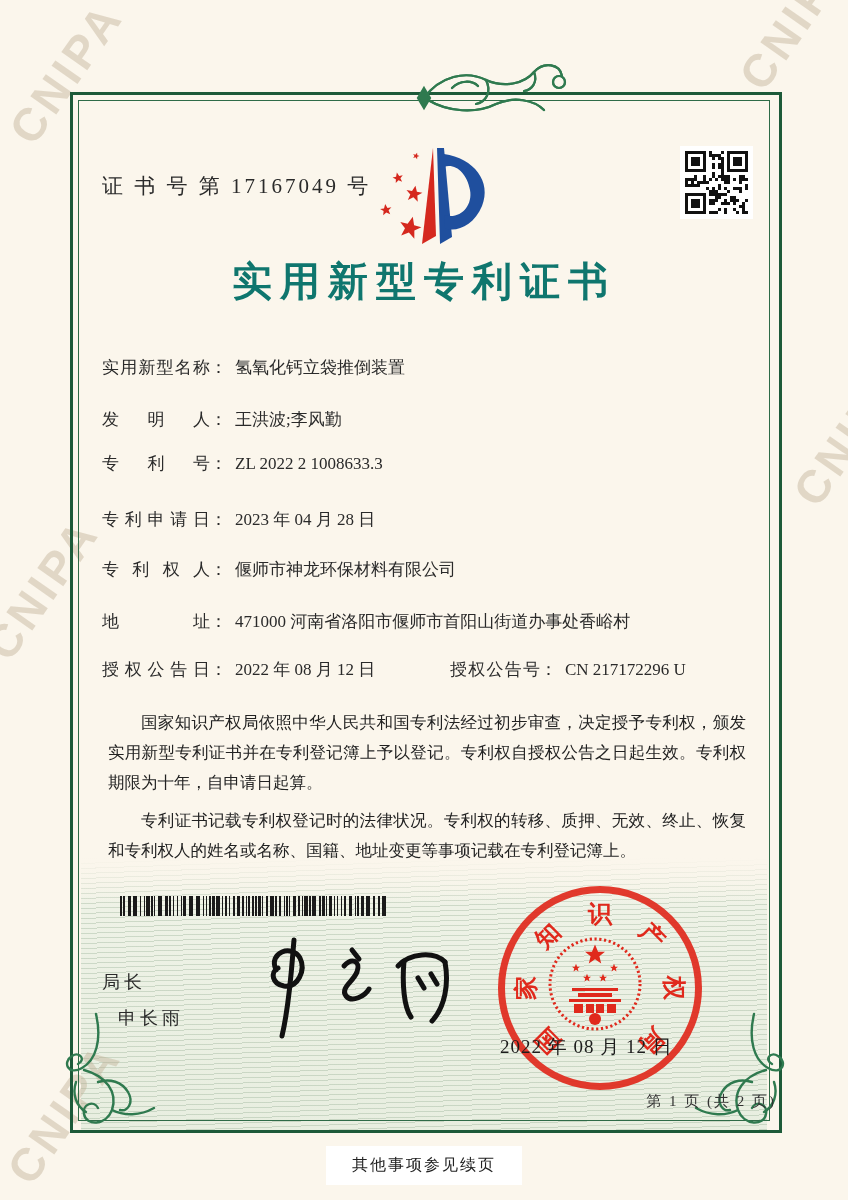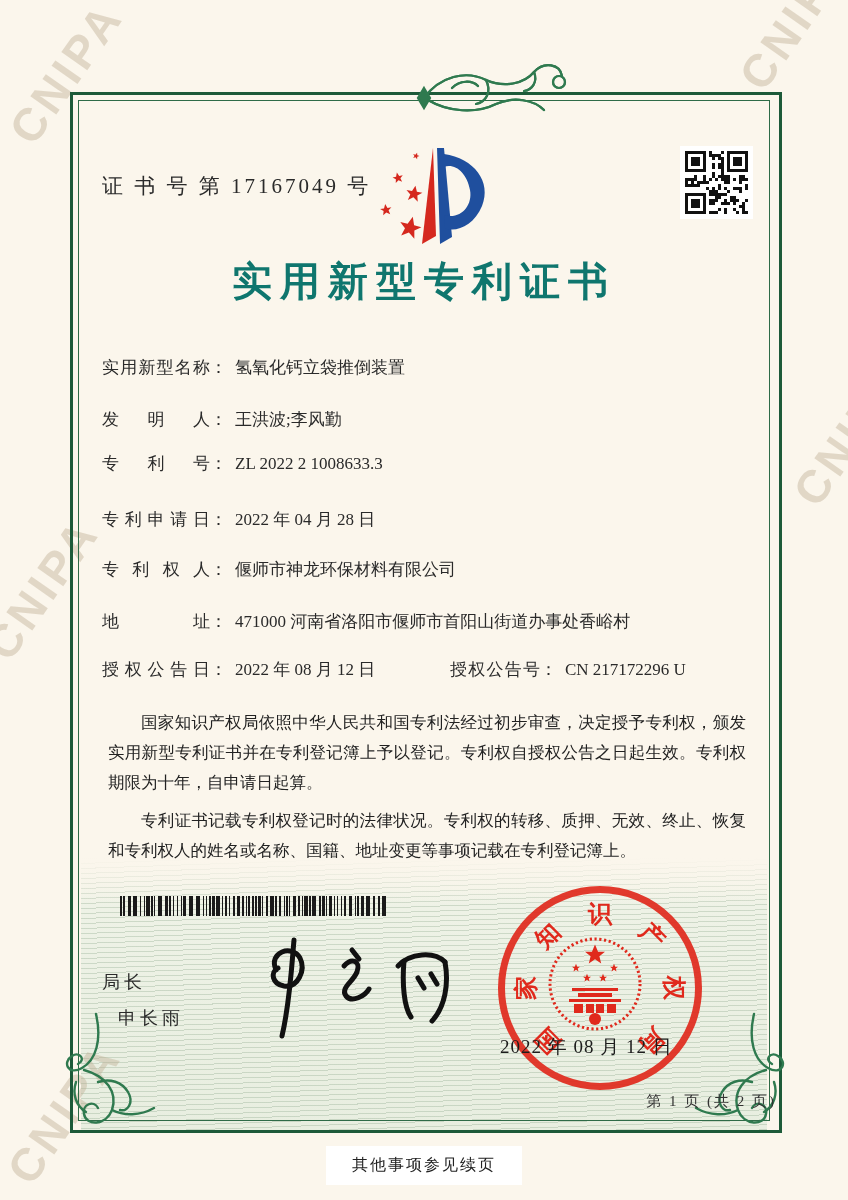--- a/index.html
+++ b/index.html
@@ -276,21 +276,21 @@
   <div class="frow r0">
     <span class="f-label">实用新型名称</span><span class="f-colon">：</span><span>氢氧化钙立袋推倒装置</span>
   </div>
   <div class="frow r1">
     <span class="f-label">发明人</span><span class="f-colon">：</span><span>王洪波;李风勤</span>
   </div>
   <div class="frow r2">
     <span class="f-label">专利号</span><span class="f-colon">：</span><span>ZL 2022 2 1008633.3</span>
   </div>
   <div class="frow r3">
-    <span class="f-label">专利申请日</span><span class="f-colon">：</span><span>2022 年 04 月 28 日</span>
+    <span class="f-label">专利申请日</span><span class="f-colon">：</span><span>2023 年 04 月 28 日</span>
   </div>
   <div class="frow r4">
     <span class="f-label">专利权人</span><span class="f-colon">：</span><span>偃师市神龙环保材料有限公司</span>
   </div>
   <div class="frow r5">
     <span class="f-label">地址</span><span class="f-colon">：</span><span>471000 河南省洛阳市偃师市首阳山街道办事处香峪村</span>
   </div>
   <div class="frow rgrant-l">
     <span class="f-label">授权公告日</span><span class="f-colon">：</span><span>2022 年 08 月 12 日</span>
   </div>

